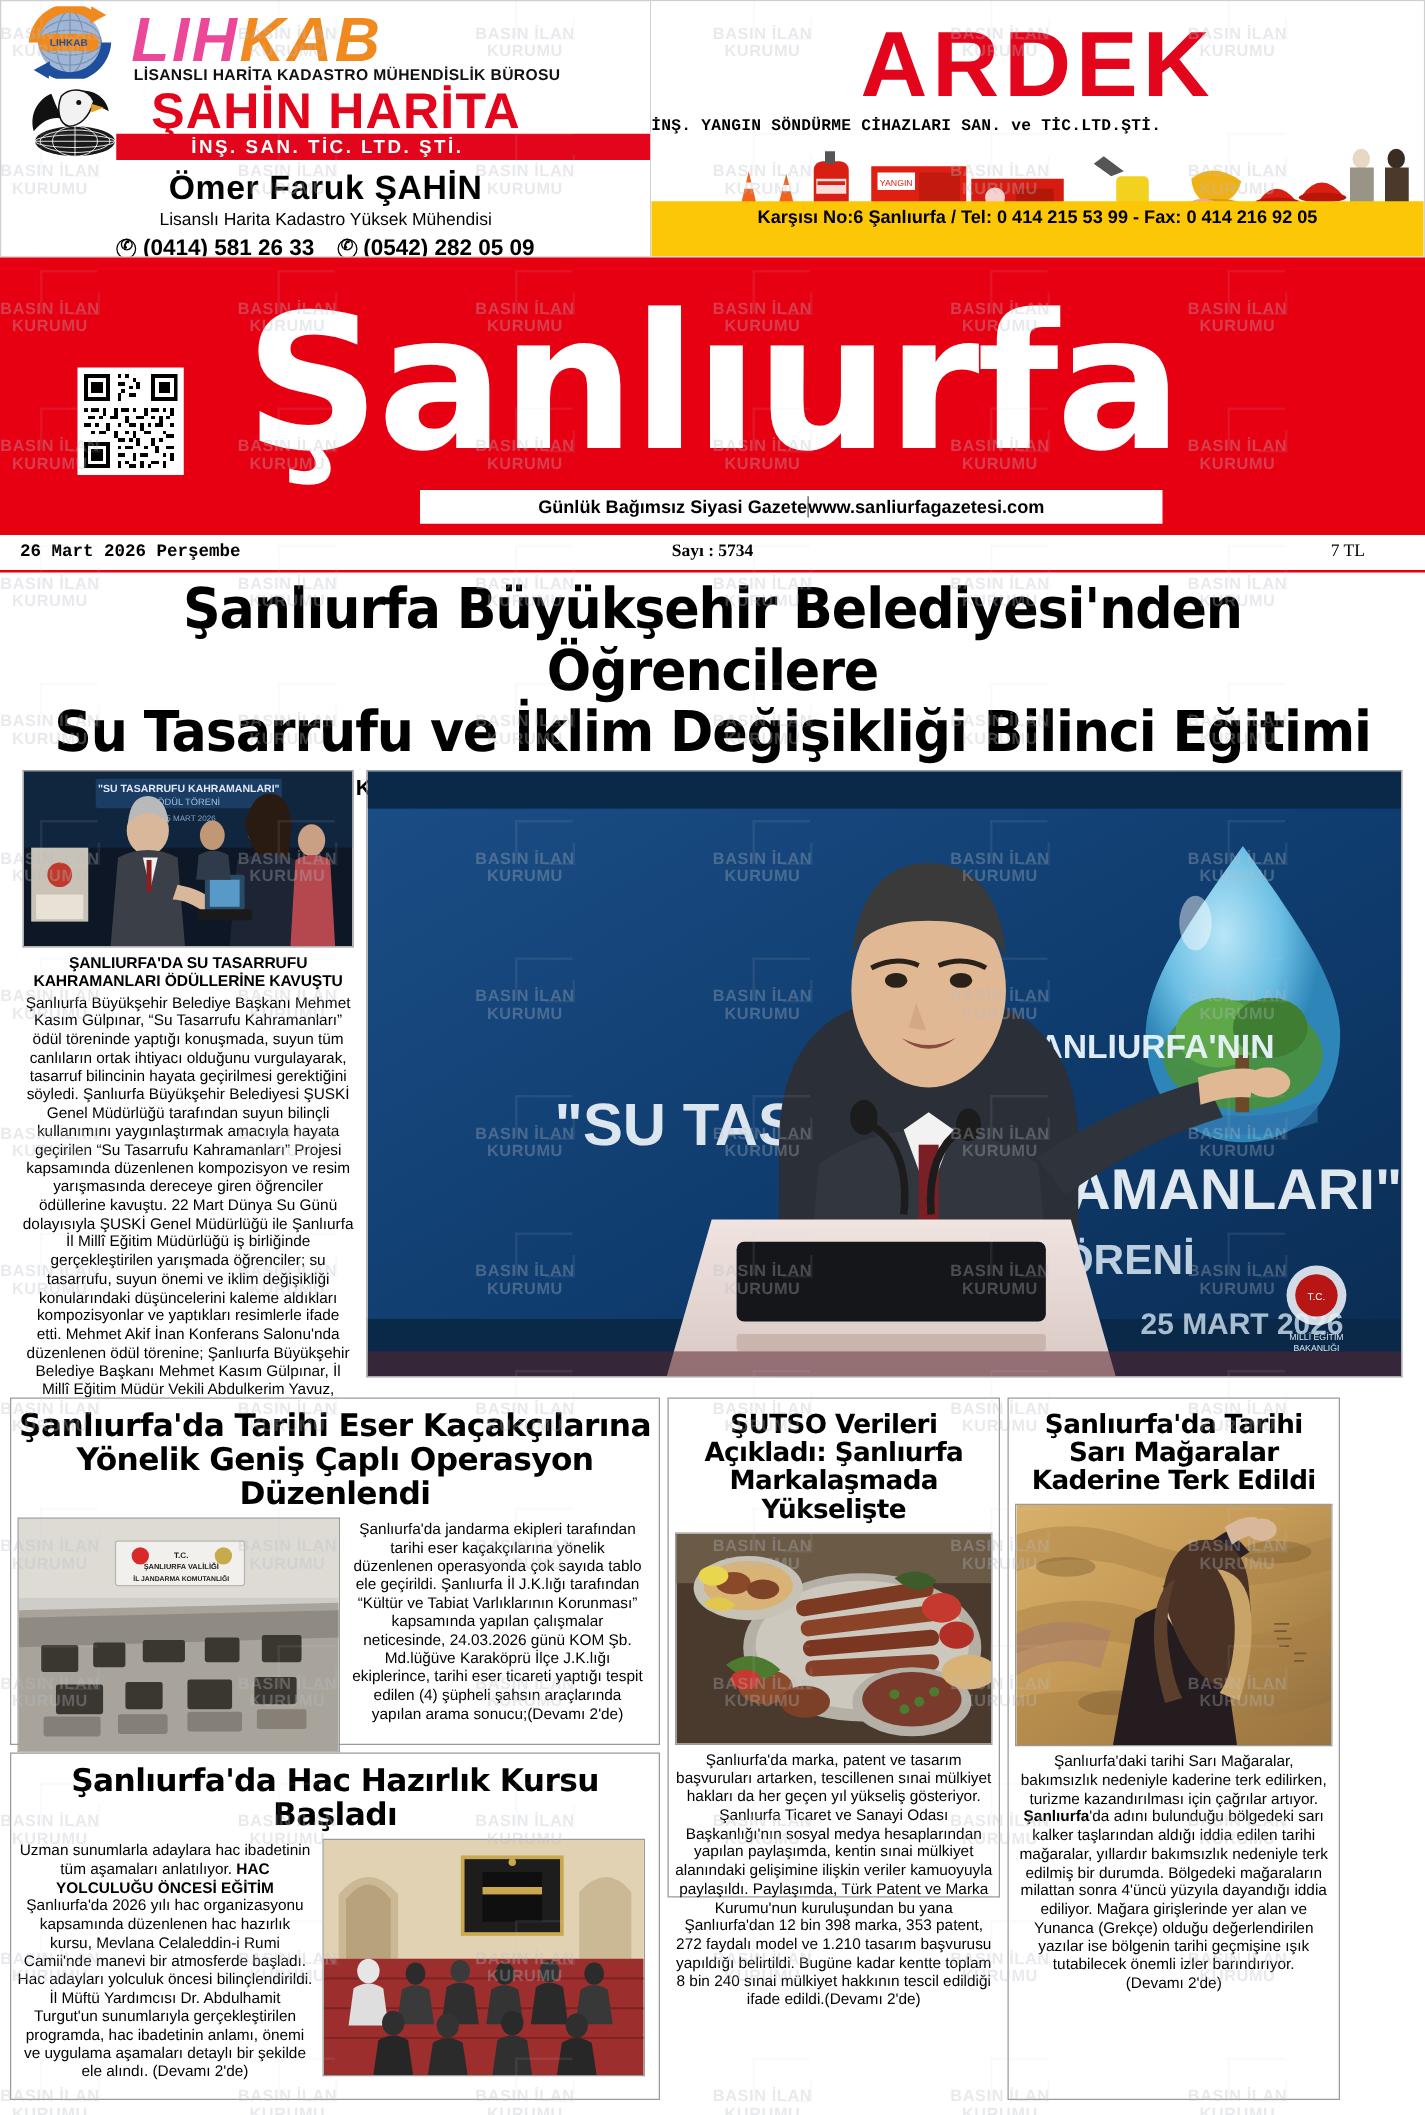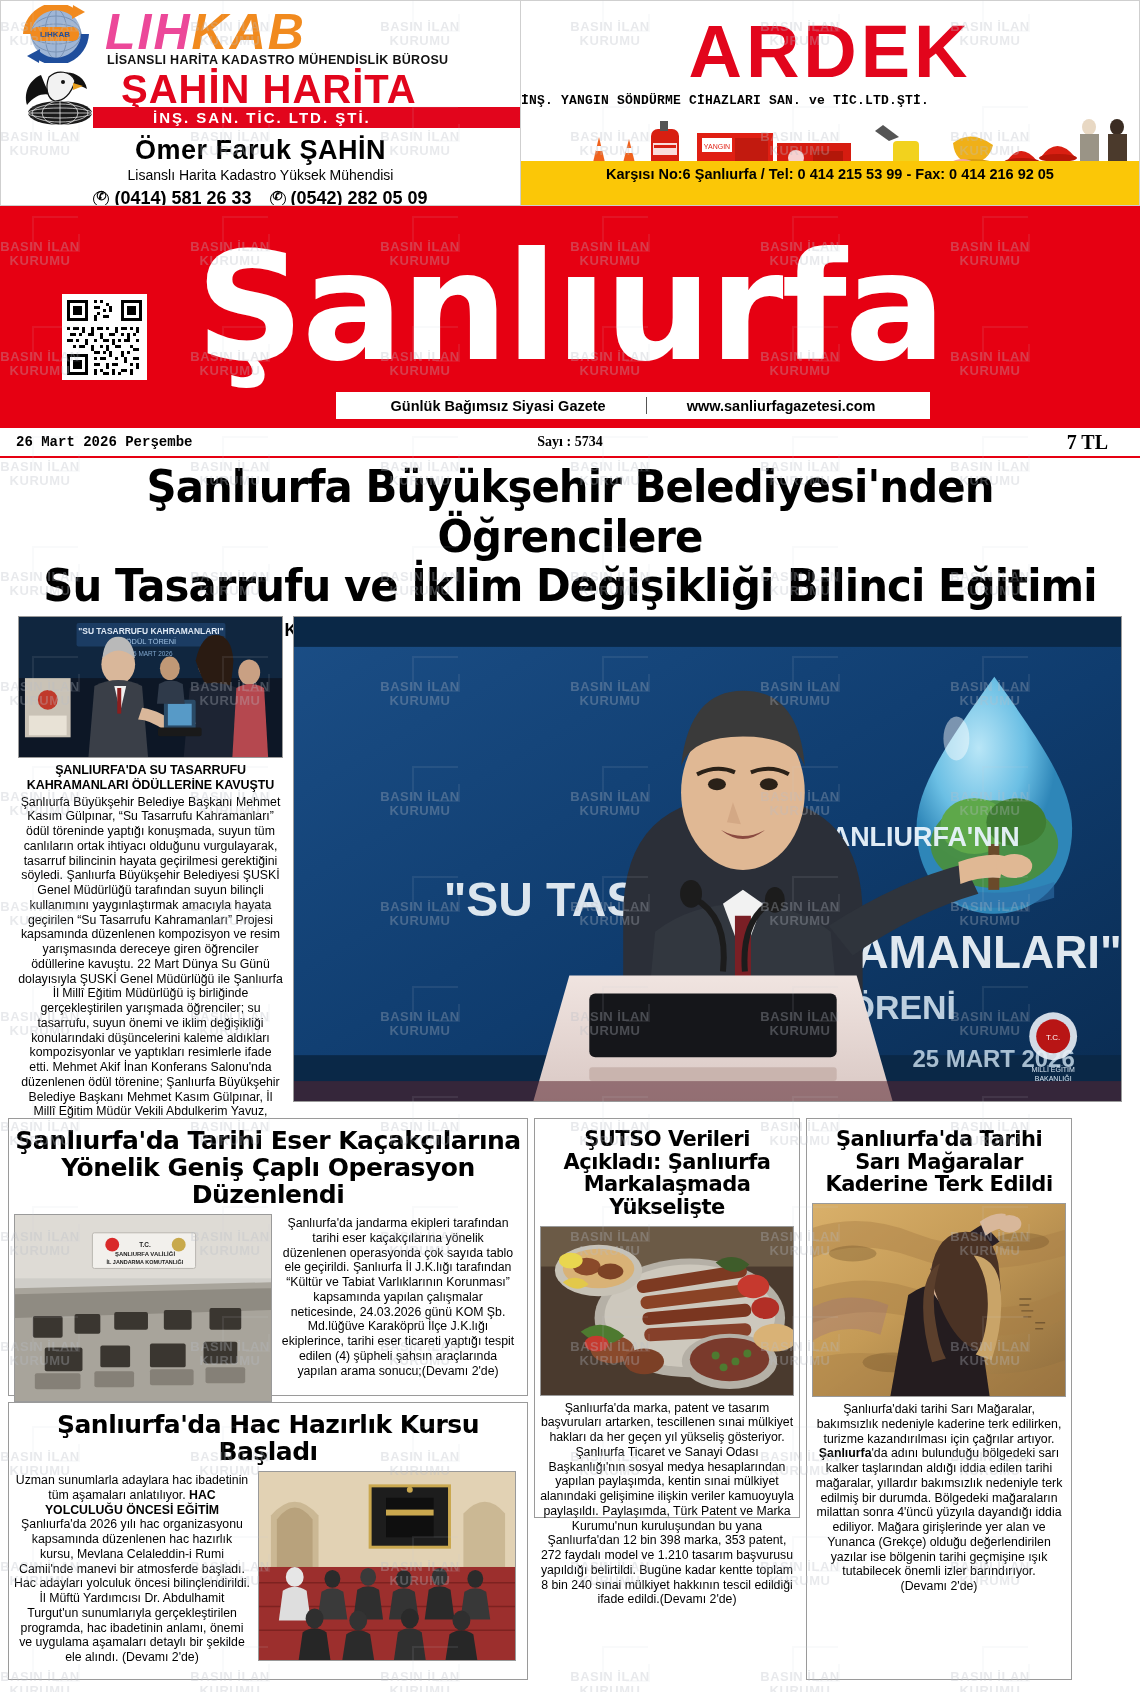--- a/index.html
+++ b/index.html
@@ -117,35 +117,35 @@
   }
   .qr svg{ display:block; }
   .mast-title{
     position:absolute; left:0; right:0; top:26px; text-align:center;
     color:#fff; font-size:150px; font-weight:bold; line-height:1;
     font-family:"DejaVu Sans", sans-serif; letter-spacing:-2px;
   }
   .mast-strip{
     position:absolute; left:336px; top:186px; width:594px; height:27px;
     background:#fff; display:flex; align-items:center; justify-content:center;
-    gap:40px; font-size:14.5px; font-weight:bold;
+    font-size:14.5px; font-weight:bold;
   }
   .mast-strip .divider{ width:1px; height:17px; background:#555;}
 
   
   .infobar{
     position:absolute; left:0; top:428px; width:1140px; height:30px;
     border-bottom:2px solid #e60012; display:flex; align-items:center;
     z-index:6;
   }
   .infobar .date{ position:absolute; left:16px; font-size:14px; font-weight:bold;
     font-family:Liberation Mono, monospace;}
   .infobar .issue{ position:absolute; left:0; right:0; text-align:center; font-size:14px;
     font-weight:bold; font-family:"Liberation Serif", serif;}
-  .infobar .price{ position:absolute; right:32px; font-size:20px; font-weight:bold;
+  .infobar .price{ position:absolute; right:48px; font-size:14px; font-weight:normal;
     font-family:"Liberation Serif", serif;}
 
   
   .lead-wrap{ position:absolute; left:0; top:462px; width:1140px; z-index:6;}
   .lead-h1{
     text-align:center; font-size:45px; font-weight:bold; line-height:1.1;
     font-family:"DejaVu Sans", sans-serif; letter-spacing:-1px;
     transform:scaleX(.93); transform-origin:center;
   }
   .lead-deck{

